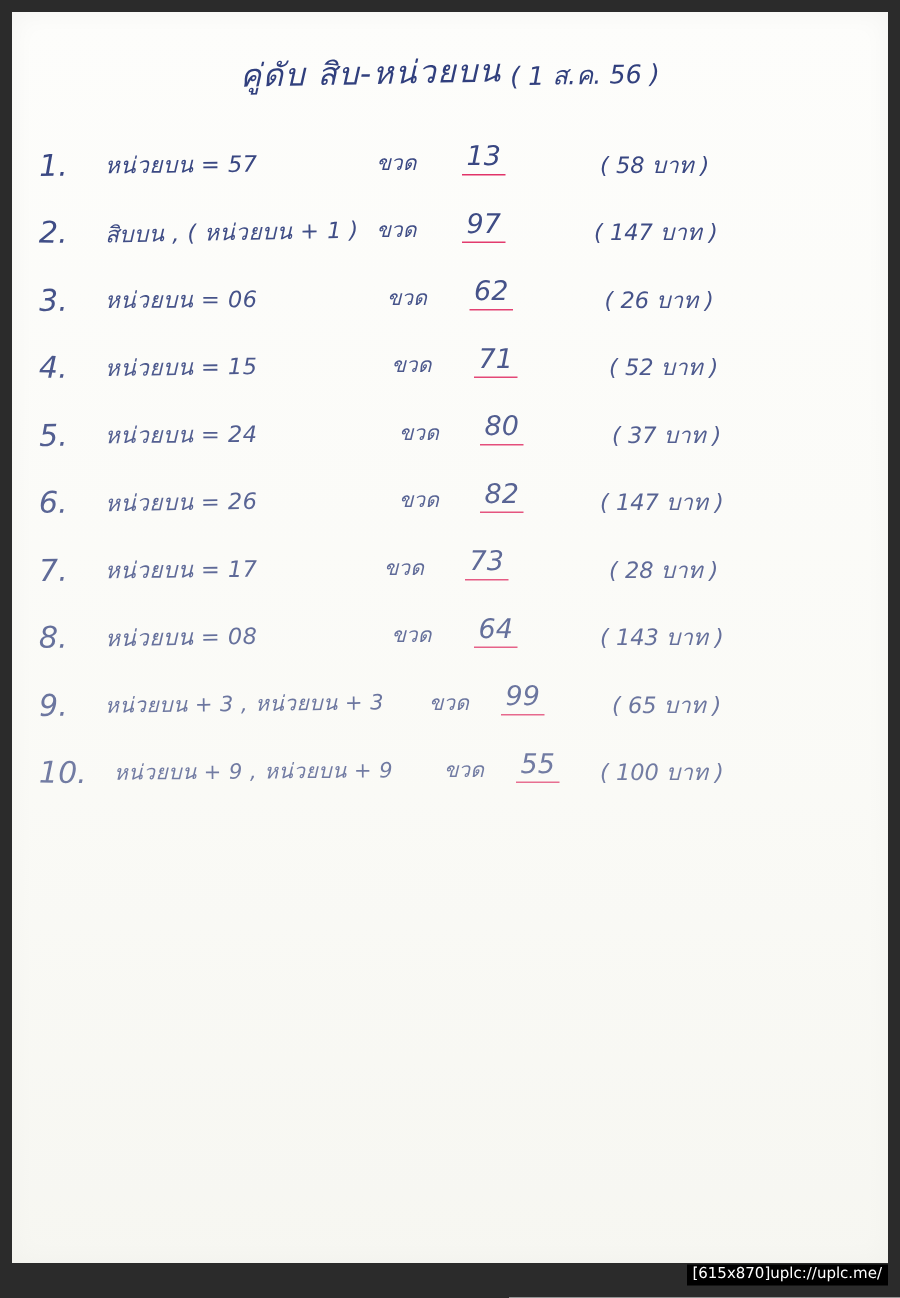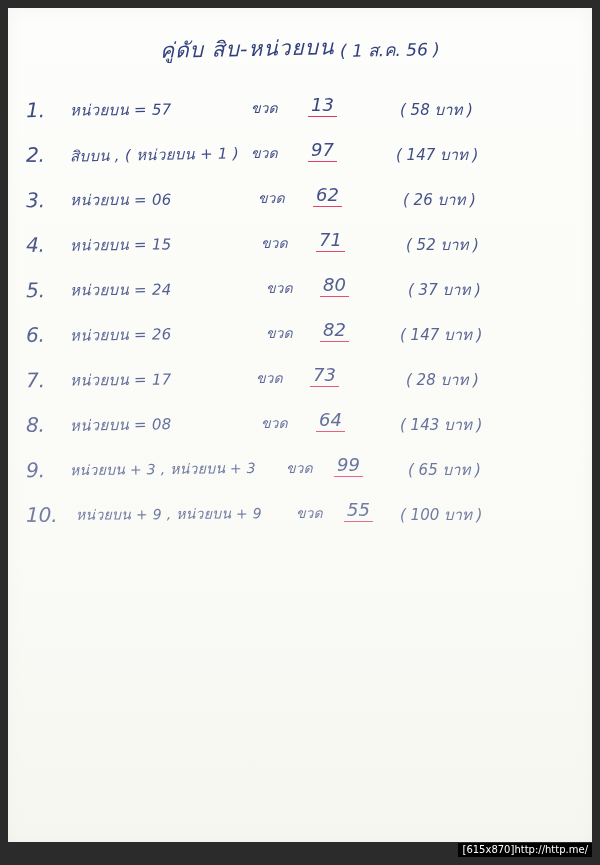--- a/index.html
+++ b/index.html
@@ -258,15 +258,15 @@
           <span class="answer" style="left:336px;">55</span>
           <span class="paren" style="left:392px;">( 100 บาท )</span>
         </div>
 
       </div>
     </div>
 
   </div>
 
   <div class="footer-bar">
-    <span class="dim">[615x870]</span><span class="url">http://http.me/</span>
+    <span class="dim">[615x870]</span><span class="url">uplc://uplc.me/</span>
   </div>
 </div>
 
 </body></html>

